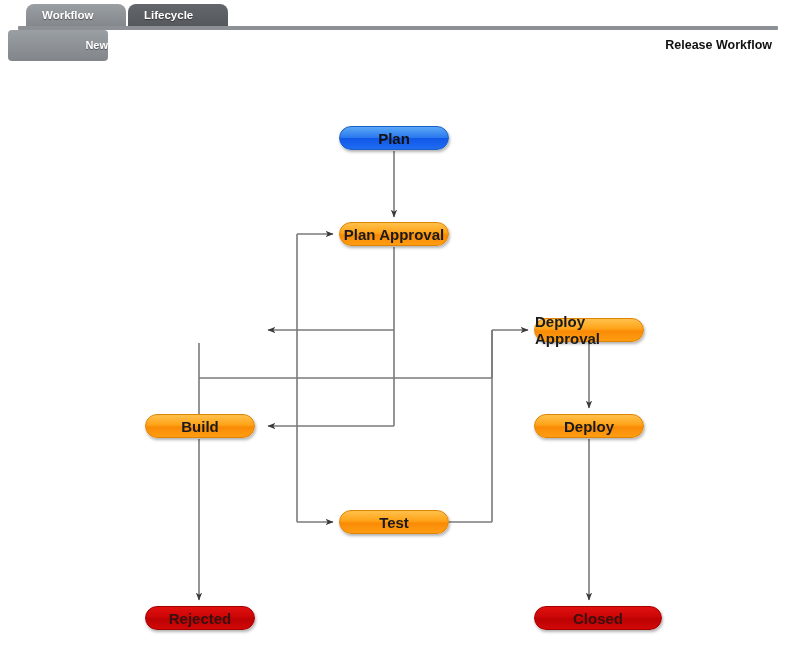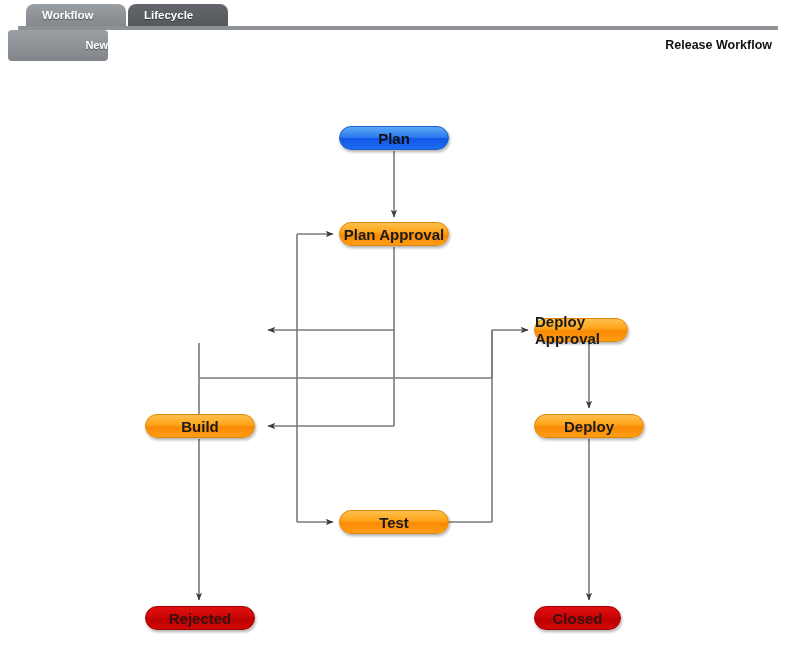--- a/index.html
+++ b/index.html
@@ -221,38 +221,38 @@
 
     <div class="node blue" style="left:339px; top:39px;  width:110px;">
       <span class="node-label">Plan</span>
     </div>
 
     <div class="node orange" style="left:339px; top:135px; width:110px;">
       <span class="node-label">Plan Approval</span>
     </div>
 
 
-    <div class="node orange" style="left:534px; top:231px; width:94px;">
+    <div class="node orange" style="left:534px; top:231px; width:110px;">
       <span class="node-label">Deploy Approval</span>
     </div>
 
     <div class="node orange" style="left:145px; top:327px; width:110px;">
       <span class="node-label">Build</span>
     </div>
 
     <div class="node orange" style="left:534px; top:327px; width:110px;">
       <span class="node-label">Deploy</span>
     </div>
 
     <div class="node orange" style="left:339px; top:423px; width:110px;">
       <span class="node-label">Test</span>
     </div>
 
     <div class="node red" style="left:145px; top:519px; width:110px;">
       <span class="node-label">Rejected</span>
     </div>
 
-    <div class="node red" style="left:534px; top:519px; width:87px;">
+    <div class="node red" style="left:534px; top:519px; width:128px;">
       <span class="node-label">Closed</span>
     </div>
 
   </div>
 </div>
 
 </body></html>

